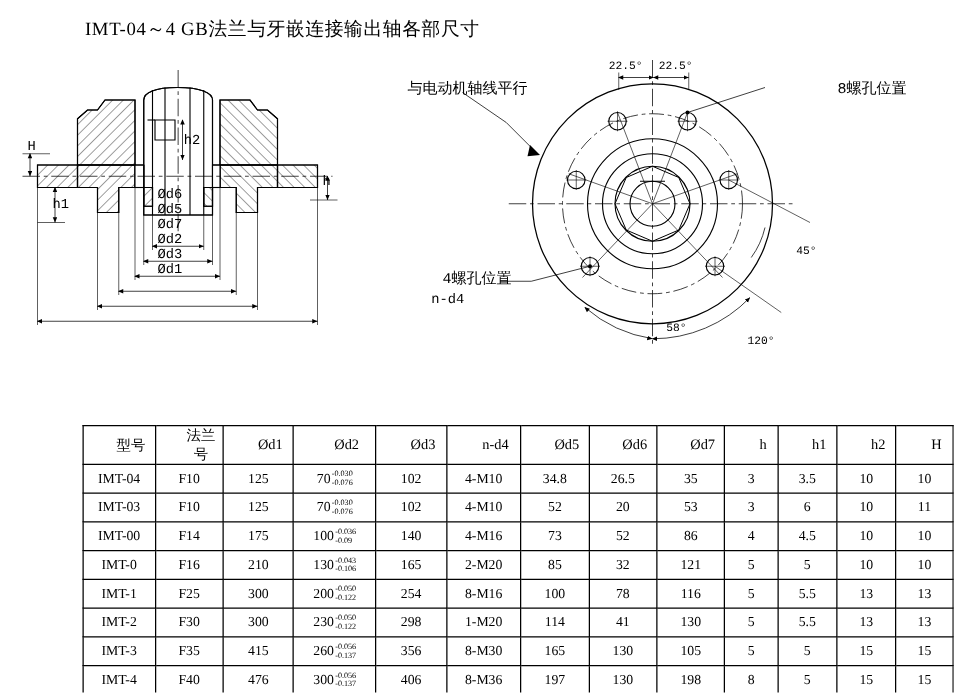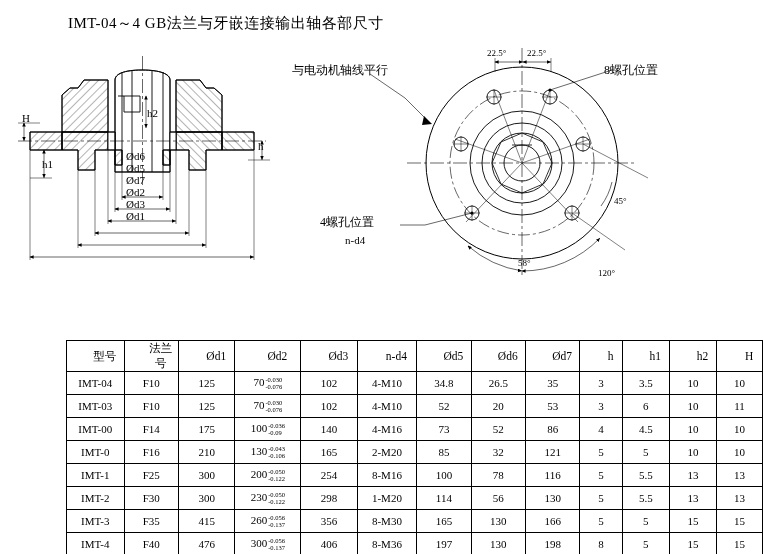--- a/index.html
+++ b/index.html
@@ -33,25 +33,26 @@
   svg.drawing {
     position: absolute;
     left: 0;
     top: 0;
     width: 763px;
     height: 340px;
   }
   .lbl {
     position: absolute;
     font-size: 11px;
-    font-family: Liberation Serif, serif;
+    font-family: Liberation Mono, monospace;
     white-space: nowrap;
   }
   .lbl.cn {
     font-size: 12px;
+    margin-left: 34px;
   }
   .lbl.small {
     font-size: 9px;
   }
   
   table.dims {
     position: absolute;
     left: 66px;
     top: 340px;
     border-collapse: collapse;
@@ -272,28 +273,28 @@
       <line x1="425" y1="225" x2="400" y2="225" stroke-width="0.6"></line>
 
       <line x1="370" y1="74" x2="405" y2="98" stroke-width="0.6"></line>
       <line x1="405" y1="98" x2="425" y2="118" stroke-width="0.6"></line>
       <path d="M424,116 L432,124 L422,125 Z" fill="#000" stroke="none"></path>
 
     </g>
   </svg>
 
   <div class="lbl cn" style="left:292px; top:62px;">与电动机轴线平行</div>
-  <div class="lbl cn" style="left:604px; top:62px;">8螺孔位置</div>
+  <div class="lbl cn" style="left:636px; top:62px;">8螺孔位置</div>
   <div class="lbl cn" style="left:320px; top:214px;">4螺孔位置</div>
   <div class="lbl" style="left:345px; top:234px;">n-d4</div>
 
   <div class="lbl small" style="left:487px; top:48px;">22.5°</div>
   <div class="lbl small" style="left:527px; top:48px;">22.5°</div>
-  <div class="lbl small" style="left:614px; top:196px;">45°</div>
-  <div class="lbl small" style="left:518px; top:258px;">58°</div>
+  <div class="lbl small" style="left:637px; top:196px;">45°</div>
+  <div class="lbl small" style="left:533px; top:258px;">58°</div>
   <div class="lbl small" style="left:598px; top:268px;">120°</div>
 
   <div class="lbl" style="left:147px; top:107px;">h2</div>
   <div class="lbl" style="left:258px; top:140px;">h</div>
   <div class="lbl" style="left:22px; top:112px;">H</div>
   <div class="lbl" style="left:42px; top:158px;">h1</div>
 
   <div class="lbl" style="left:126px; top:150px;">Ød6</div>
   <div class="lbl" style="left:126px; top:162px;">Ød5</div>
   <div class="lbl" style="left:126px; top:174px;">Ød7</div>
@@ -396,37 +397,37 @@
         <td>13</td>
       </tr>
       <tr>
         <td>IMT-2</td>
         <td>F30</td>
         <td>300</td>
         <td><span class="tolcell"><span class="base">230</span><span class="tols"><span>-0.050</span><span>-0.122</span></span></span></td>
         <td>298</td>
         <td>1-M20</td>
         <td>114</td>
-        <td>56</td>
+        <td>41</td>
         <td>130</td>
         <td>5</td>
         <td>5.5</td>
         <td>13</td>
         <td>13</td>
       </tr>
       <tr>
         <td>IMT-3</td>
         <td>F35</td>
         <td>415</td>
         <td><span class="tolcell"><span class="base">260</span><span class="tols"><span>-0.056</span><span>-0.137</span></span></span></td>
         <td>356</td>
         <td>8-M30</td>
         <td>165</td>
         <td>130</td>
-        <td>166</td>
+        <td>105</td>
         <td>5</td>
         <td>5</td>
         <td>15</td>
         <td>15</td>
       </tr>
       <tr>
         <td>IMT-4</td>
         <td>F40</td>
         <td>476</td>
         <td><span class="tolcell"><span class="base">300</span><span class="tols"><span>-0.056</span><span>-0.137</span></span></span></td>

